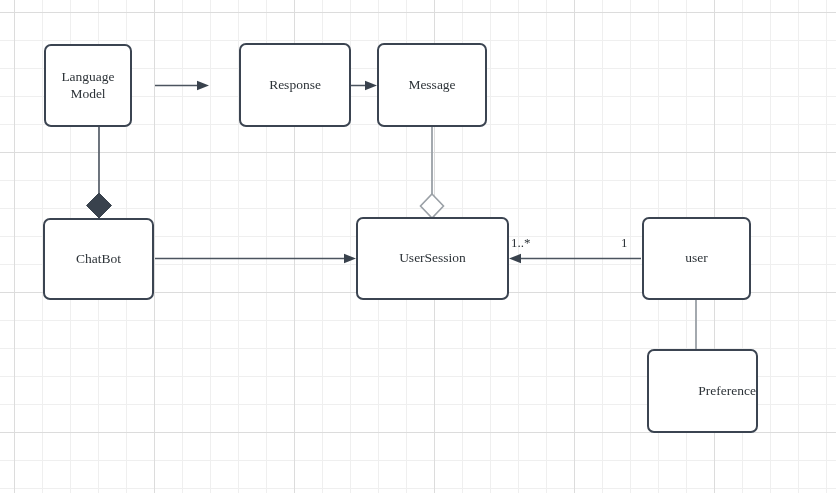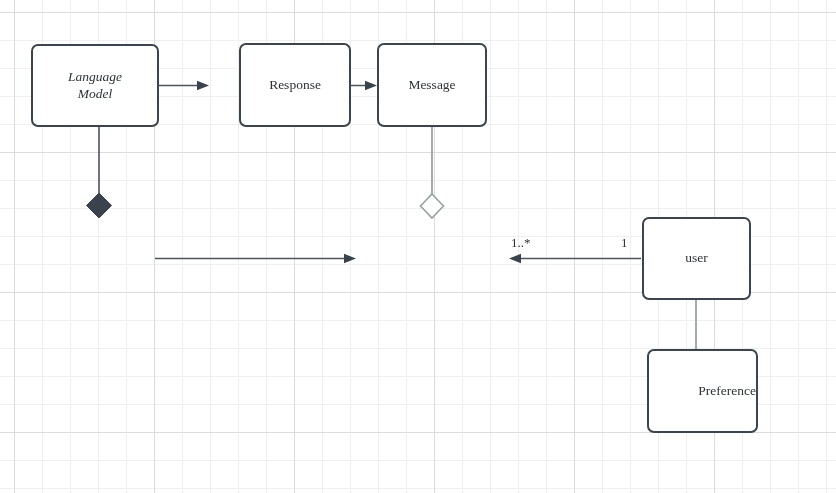--- a/index.html
+++ b/index.html
@@ -46,21 +46,21 @@
   .node-label { display: inline-block; }
   .node-label.wrap { width: 72px; }
   .mult-label {
     position: absolute;
     color: #2d3338;
     font-size: 13px;
     line-height: 1;
     white-space: nowrap;
   }
   
-  #n-language-model { left: 31px;  top: 44px;  width: 128px; height: 83px; font-style: italic; }
+  #n-language-model { left: 44px;  top: 44px;  width: 88px; height: 83px; }
   #n-response       { left: 209px; top: 43px;  width: 112px; height: 84px; margin-left: 30px; }
   #n-message        { left: 377px; top: 43px;  width: 110px; height: 84px; }
   #n-chatbot        { left: 43px;  top: 218px; width: 111px; height: 82px; }
   #n-user-session   { left: 356px; top: 217px; width: 153px; height: 83px; }
   #n-user           { left: 642px; top: 217px; width: 109px; height: 83px; }
   #n-preference     { left: 647px; top: 349px; width: 111px; height: 84px; justify-content: flex-end; }
   #lbl-target-mult  { left: 511px; top: 236px; }
   #lbl-source-mult  { left: 621px; top: 236px; }
 </style>
 </head>
@@ -110,21 +110,27 @@
   </div>
 
   <div class="node" id="n-response">
     <span class="node-label">Response</span>
   </div>
 
   <div class="node" id="n-message">
     <span class="node-label">Message</span>
   </div>
 
+  <div class="node" id="n-chatbot">
+    <span class="node-label">ChatBot</span>
+  </div>
 
+  <div class="node" id="n-user-session">
+    <span class="node-label">UserSession</span>
+  </div>
 
   <div class="node" id="n-user">
     <span class="node-label">user</span>
   </div>
 
   <div class="node" id="n-preference">
     <span class="node-label">Preference</span>
   </div>
 
   <div class="mult-label" id="lbl-target-mult">1..*</div>

